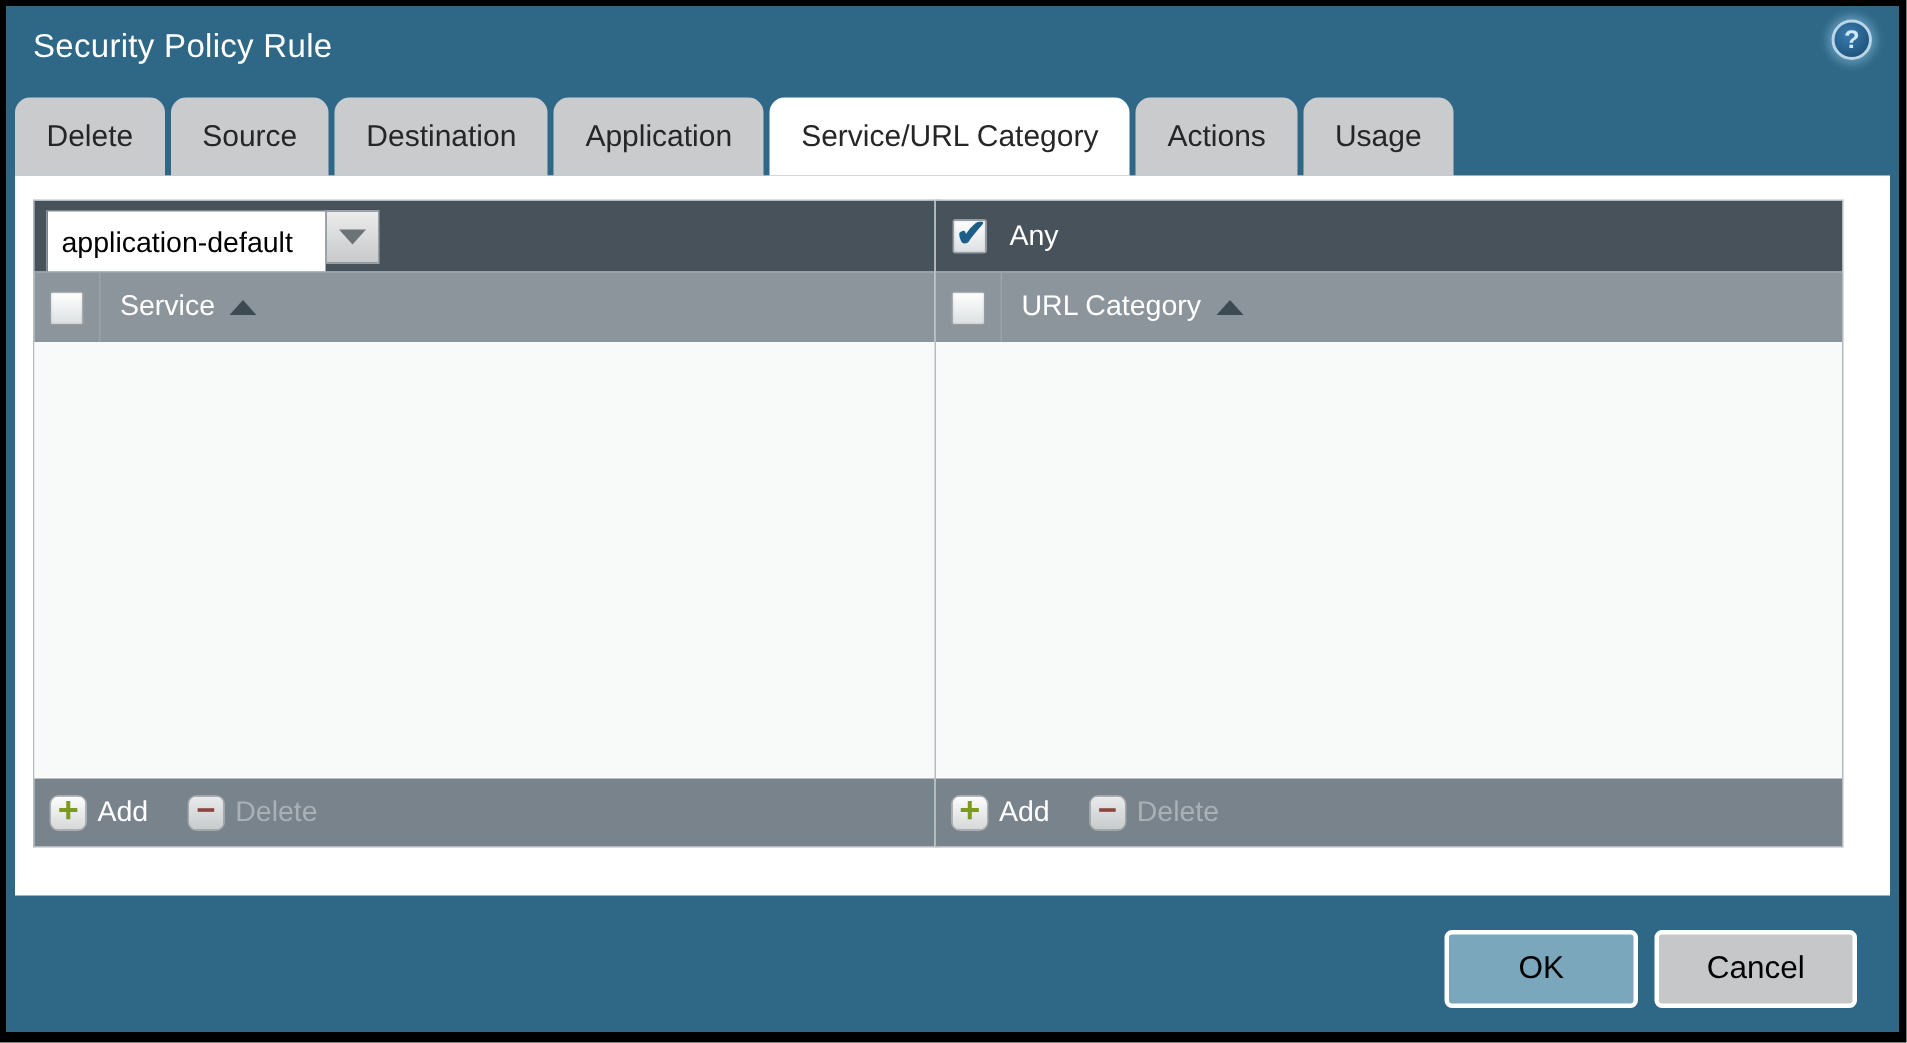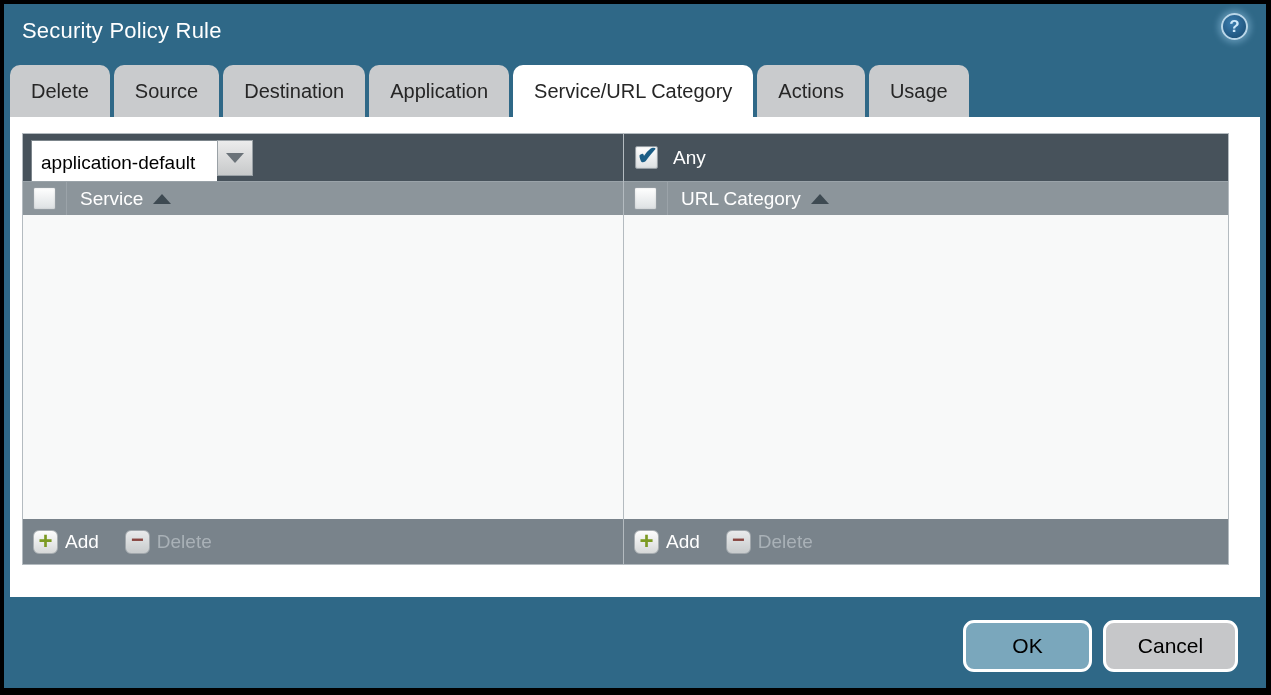--- a/index.html
+++ b/index.html
@@ -25,21 +25,21 @@
 
   
   .content { position:absolute; left:6px; top:113px; width:1250px; height:480px; background:#fff; }
 
   .panel { position:absolute; top:16px; height:432px; border:1px solid #b4bbc0;
     display:flex; flex-direction:column; background:#F8F9F9; }
   .panel-left  { left:12px;  width:605px; }
   .panel-right { left:613px; width:606px; }
 
   .panel-toolbar { height:47px; background:#47525B; display:flex; align-items:center; padding-left:8px; flex:0 0 auto; }
-  .panel-header  { height:34px; background:#8C959B; border-top:1px solid #9aa3a9; display:flex; align-items:center; flex:0 0 auto; }
+  .panel-header  { height:47px; background:#8C959B; border-top:1px solid #9aa3a9; display:flex; align-items:center; flex:0 0 auto; }
   .panel-body    { flex:1 1 auto; background:#F8F9F9; }
   .panel-footer  { height:45px; background:#79838B; display:flex; align-items:center; padding-left:10px; gap:26px; flex:0 0 auto; }
 
   
   .select-box { display:flex; height:36px; cursor:pointer; }
   .select-value { width:186px; height:46px; background:#fff; border:1px solid #7c858b;
     border-right:none; font-size:19px; color:#000; padding:0 0 0 9px; display:flex; align-items:center; }
   .select-arrow-btn { width:36px; height:36px; background:linear-gradient(#ececec,#c7c9ca);
     border:1px solid #9aa1a6; display:flex; align-items:center; justify-content:center; }
   .arrow-down { width:0; height:0; border-left:9px solid transparent; border-right:9px solid transparent;
@@ -68,21 +68,21 @@
     border:1px solid #a8aeb2; display:flex; align-items:center; justify-content:center;
     font-weight:bold; }
   .plus-glyph  { color:#7C9A23; font-size:24px; line-height:1; margin-top:-2px; }
   .minus-glyph { color:#8C3B34; font-size:22px; line-height:1; margin-top:-3px; }
   .footer-btn-label { color:#fff; font-size:19px; }
   .footer-btn.disabled .footer-btn-label { color:#A9B1B7; }
   .footer-btn.disabled .mini-icon { opacity:.85; }
 
   
   .dialog-buttons { position:absolute; right:28px; top:616px; display:flex; gap:11px; }
-  .btn { height:52px; border-radius:11px; border:3px solid #fff; font-size:21px; color:#000;
+  .btn { height:52px; border-radius:5px; border:3px solid #fff; font-size:21px; color:#000;
     display:flex; align-items:center; justify-content:center; cursor:pointer;
     font-family:"Liberation Sans", sans-serif; }
   .btn-ok { width:129px; background:#7AA7BC; }
   .btn-cancel { width:135px; background:#C6C7C9; }
 </style>
 </head>
 <body>
 
 <div class="dialog">
 

